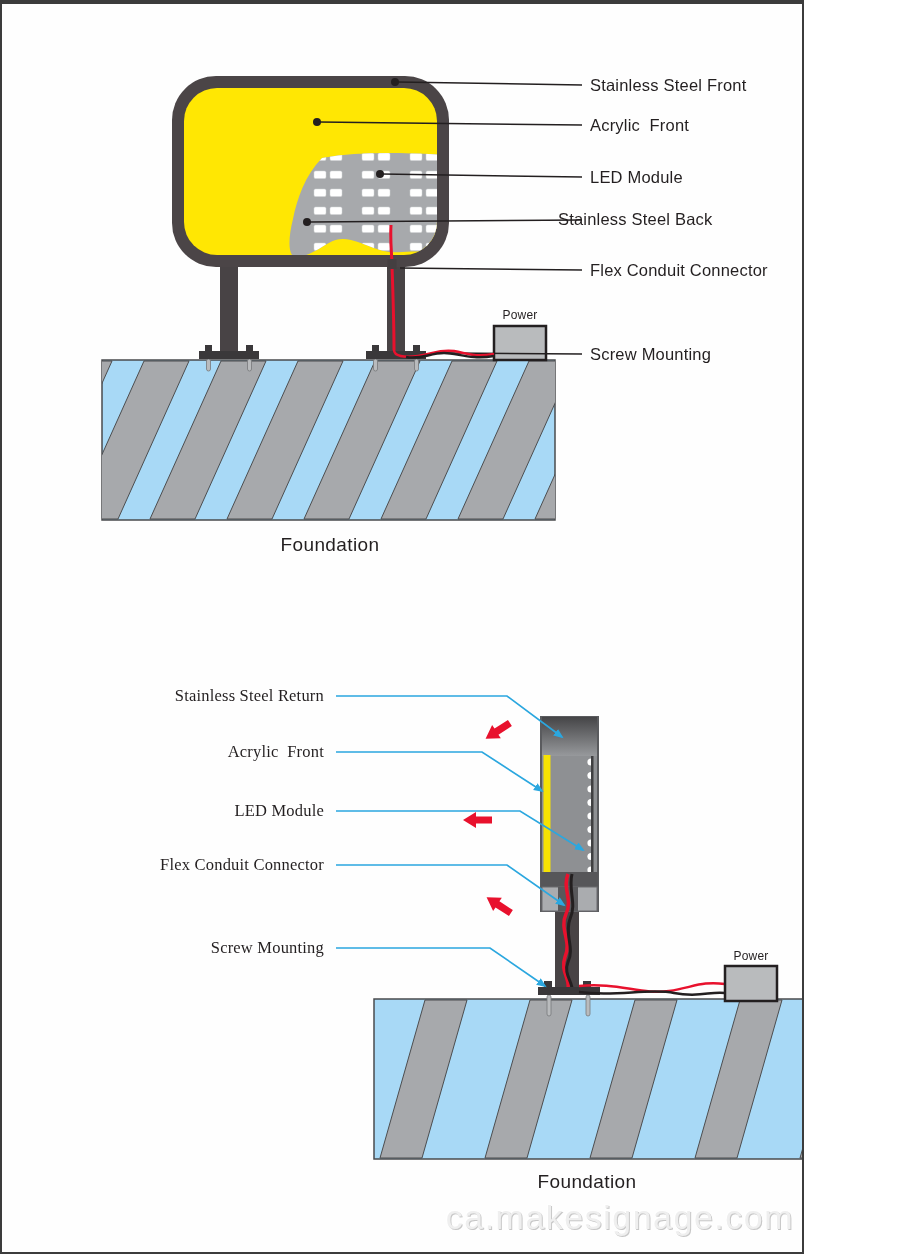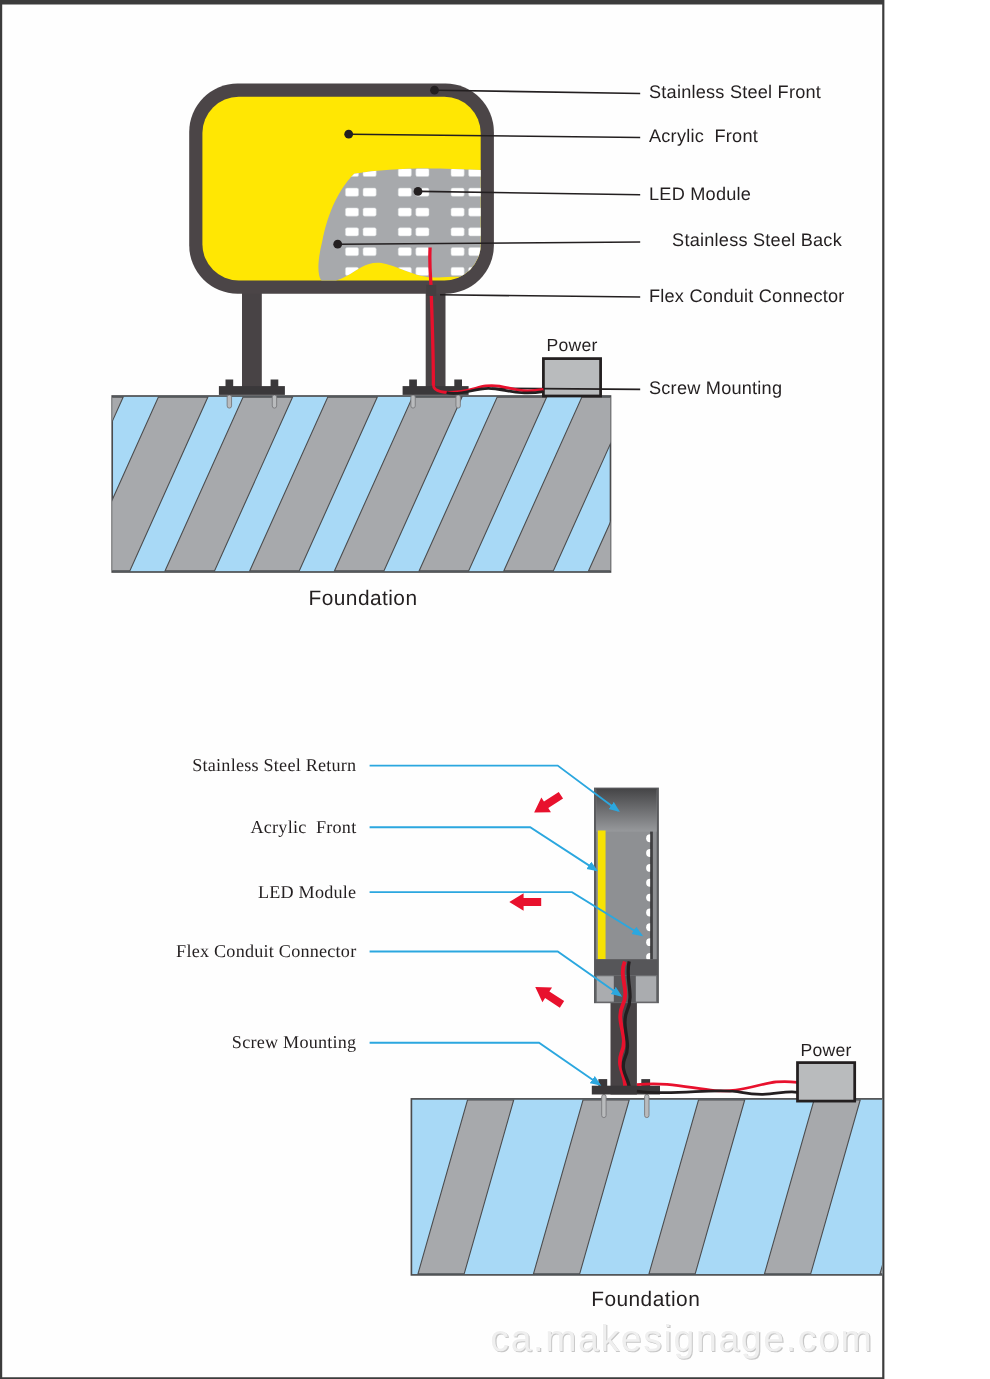--- a/index.html
+++ b/index.html
@@ -17,21 +17,21 @@
   .lbl{
     position:absolute;
     font-size:16.5px;
     color:#231f20;
     white-space:pre;
     transform:translateY(-50%);
     letter-spacing:.2px;
   }
   .lbl.right{transform:translate(-100%,-50%);font-family:Liberation Serif, serif;}
   .lbl.center{transform:translate(-50%,-50%);}
-  .small{font-size:16px;}
+  .small{font-size:12px;}
   .found{font-size:19px;letter-spacing:.4px;text-align:center;}
   .watermark{
     position:absolute;
     top:1194px;right:8px;
     font-size:34px;
     letter-spacing:1.5px;
     color:#efefef;
     text-shadow:1px 1px 0 #c7c7c7, -1px -1px 0 #ffffff;
     white-space:nowrap;
     margin-left:12px;
@@ -226,21 +226,21 @@
 
       <use href="#redarrow" transform="translate(497,726) rotate(-33)"></use>
       <use href="#redarrow" transform="translate(477,816)"></use>
       <use href="#redarrow" transform="translate(498,902) rotate(33)"></use>
     </g>
   </svg>
 
   <span class="lbl" style="left:588px;top:81px">Stainless Steel Front</span>
   <span class="lbl" style="left:588px;top:121px">Acrylic  Front</span>
   <span class="lbl" style="left:588px;top:173px">LED Module</span>
-  <span class="lbl" style="left:609px;top:215px">Stainless Steel Back</span>
+  <span class="lbl" style="left:556px;top:215px">Stainless Steel Back</span>
   <span class="lbl" style="left:588px;top:266px">Flex Conduit Connector</span>
   <span class="lbl" style="left:588px;top:350px">Screw Mounting</span>
   <span class="lbl center small" style="left:518px;top:311px">Power</span>
   <span class="lbl center found" style="left:328px;top:541px">Foundation</span>
 
   <span class="lbl right" style="left:322px;top:692px">Stainless Steel Return</span>
   <span class="lbl right" style="left:322px;top:748px">Acrylic  Front</span>
   <span class="lbl right" style="left:322px;top:807px">LED Module</span>
   <span class="lbl right" style="left:322px;top:861px">Flex Conduit Connector</span>
   <span class="lbl right" style="left:322px;top:944px">Screw Mounting</span>

